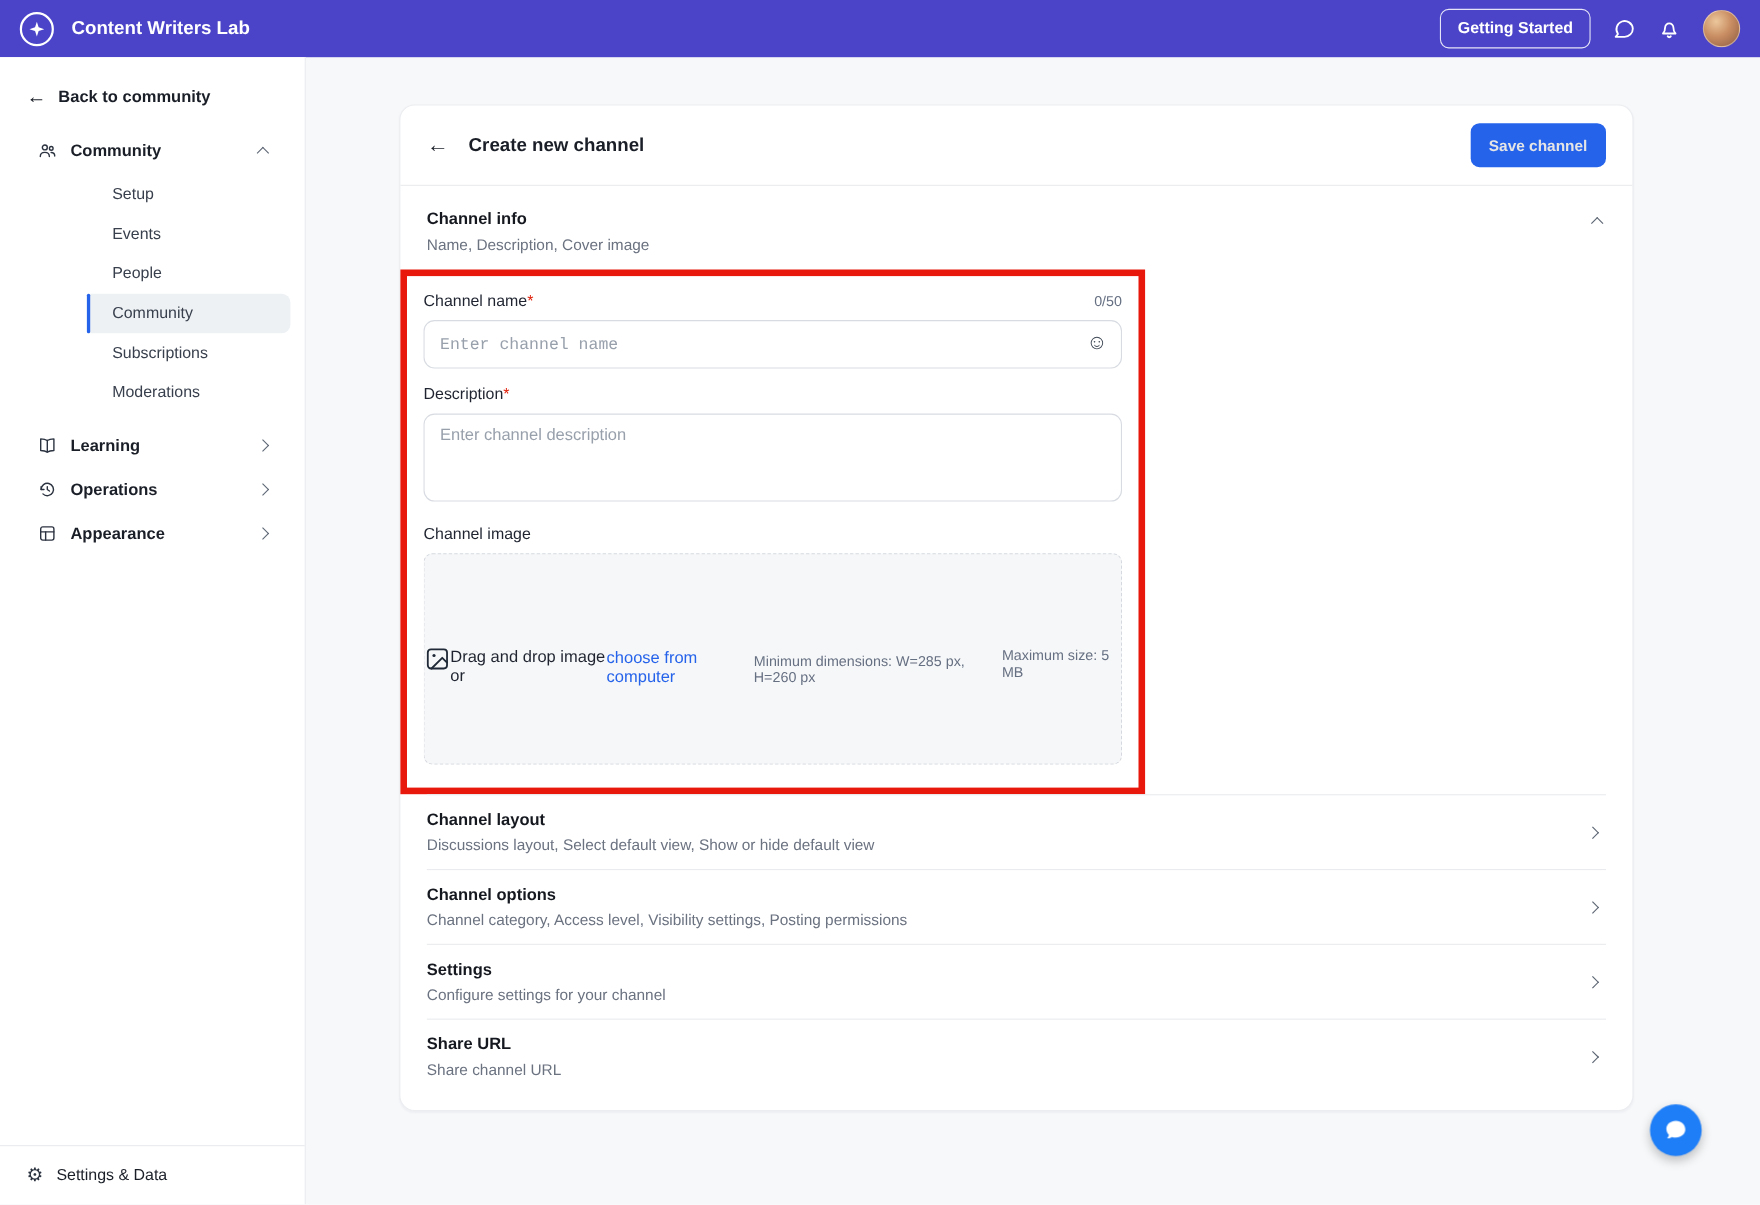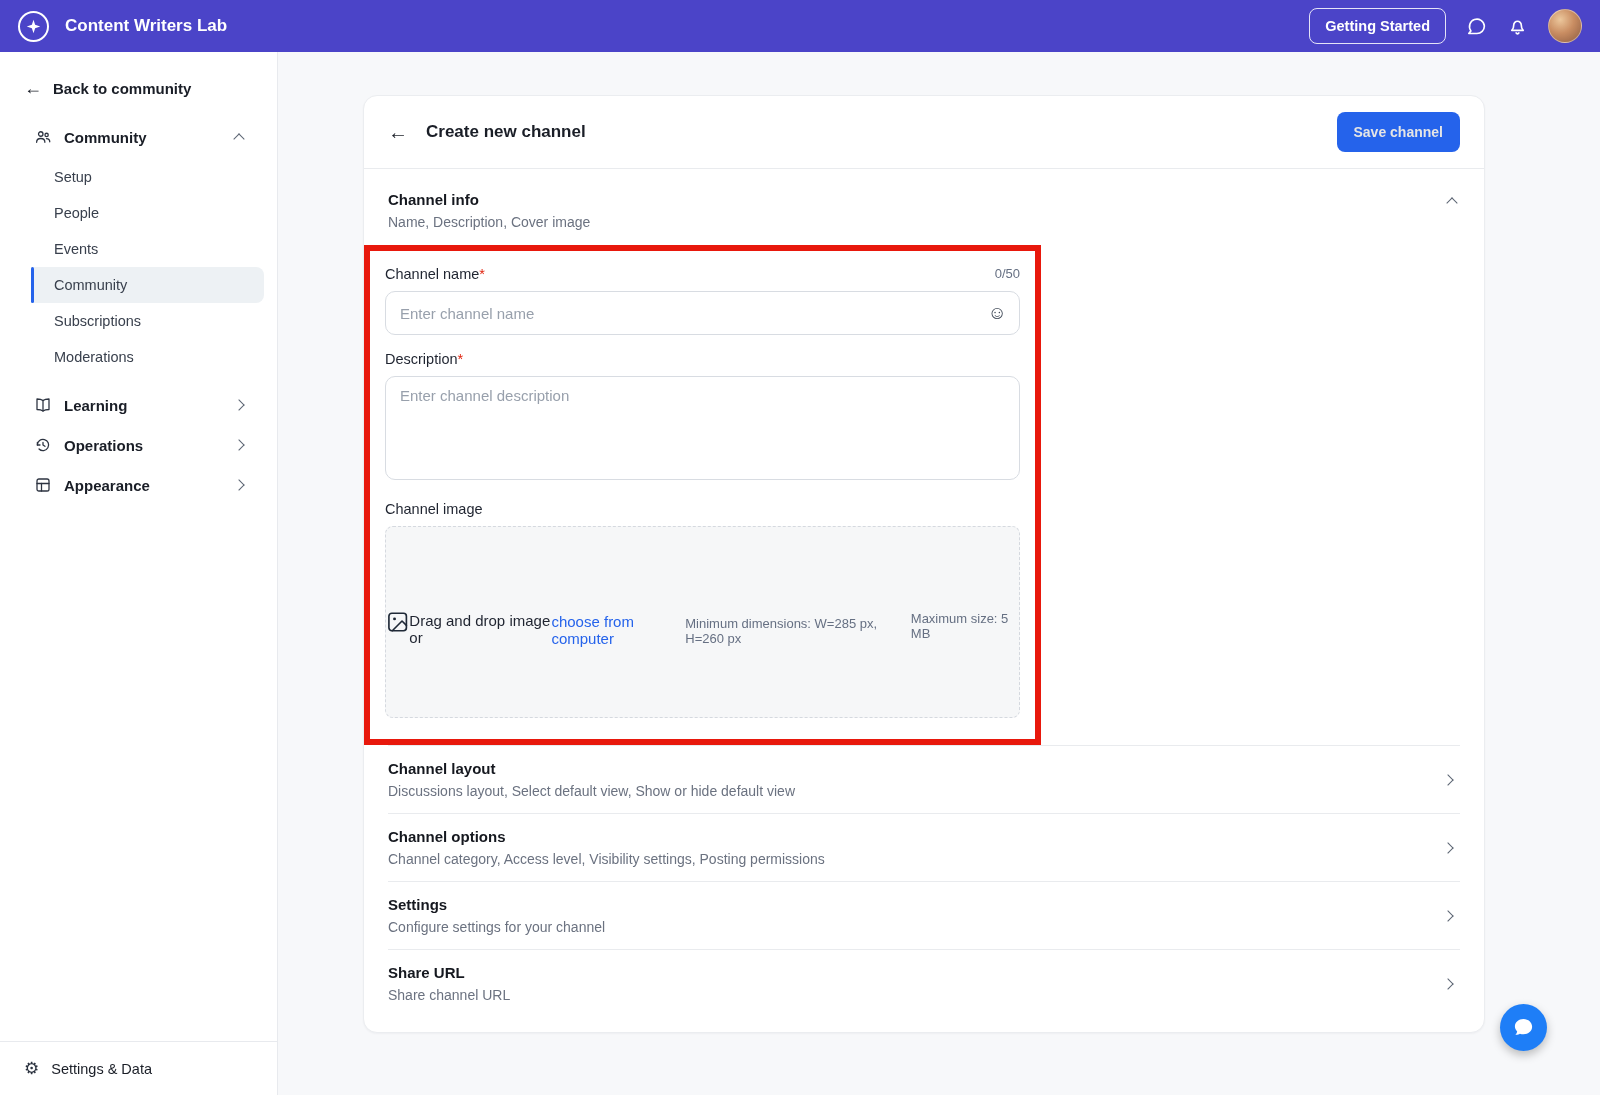--- a/index.html
+++ b/index.html
@@ -21,21 +21,21 @@
 
   
   .back-row { display:flex; align-items:center; gap:11px; padding:27px 24px 20px 24px; font-size:15px; font-weight:600; color:#1a1e27; cursor:pointer; }
   .back-glyph { font-size:18px; line-height:1; color:#1a1e27; }
   .nav-group { display:flex; align-items:center; gap:12px; padding:11px 34px; font-size:15px; font-weight:600; color:#1a1e27; cursor:pointer; }
   .nav-group .grow { flex:1; }
   .nav-icon { display:flex; align-items:center; color:#2c3340; }
   .chev { width:8px; height:8px; border-right:1.8px solid #5b6472; border-bottom:1.8px solid #5b6472; display:inline-block; }
   .chev-up { transform:rotate(-135deg); margin-top:4px; }
   .chev-right { transform:rotate(-45deg); }
-  .subnav { position:relative; margin:2px 0 10px 0; }
+  .subnav { position:relative; margin:2px 0 10px 0;padding-left:48px; }
   .subitem { position:relative; margin-left:31px; margin-right:13px; padding:10px 0 10px 23px; font-size:14.5px; color:#39404d; cursor:pointer; border-radius:0 8px 8px 0; }
   .subitem.selected { background:#edf1f4; }
   .subitem.selected::before { content:''; position:absolute; left:0; top:0; bottom:0; width:3px; background:#2563eb; border-radius:2px; }
   .sidebar-footer { margin-top:auto; border-top:1px solid #e8eaee; padding:18px 24px; display:flex; align-items:center; gap:12px; font-size:14.5px; color:#1a1e27; cursor:pointer; }
   .gear-glyph { font-size:17px; line-height:1; color:#2c3340; }
 
   
   .card { background:#fff; border:1px solid #ebedf0; border-radius:14px; margin:43px 115px 0 85px; box-shadow:0 1px 2px rgba(16,24,40,.04); }
   .card-header { display:flex; align-items:center; gap:18px; padding:0 24px; height:73px; border-bottom:1px solid #e9ebee; }
   .back-arrow { font-size:20px; color:#1a1e27; cursor:pointer; line-height:1; }
@@ -50,25 +50,25 @@
   .head-chev { margin-top:8px; margin-right:4px; }
 
   
   .red-box { margin:15px 0 0 -24px; width:677px; border:6px solid #E8180C; padding:15px 15px 21px 15px; }
 
   .field-label-row { display:flex; align-items:flex-start; justify-content:space-between; margin-bottom:9px; }
   .field-label { font-size:14.5px; color:#1f2430; }
   .req { color:#e0240f; }
   .counter { font-size:13px; color:#667083; }
   .input-wrap { position:relative; }
-  .text-input { width:100%; height:44px; border:1px solid #d8dce2; border-radius:10px; padding:0 42px 0 14px; font-size:15px; color:#0f172a; font-family:Liberation Sans, sans-serif; outline:none; background:#fff; }
+  .text-input { width:100%; height:44px; border:1px solid #d8dce2; border-radius:10px; padding:0 42px 0 14px; font-size:15px; color:#0f172a; font-family:Liberation Mono, monospace; outline:none; background:#fff; }
   .text-input::placeholder, .text-area::placeholder { color:#98a0ac; }
   .smiley { position:absolute; right:13px; top:50%; transform:translateY(-52%); font-size:19px; color:#3f4856; cursor:pointer; }
   .desc-label { margin-top:16px; margin-bottom:9px; font-size:14.5px; color:#1f2430; }
-  .text-area { width:100%; height:104px; border:1px solid #d8dce2; border-radius:10px; padding:10px 14px; font-size:15px; color:#1a1e27; font-family:inherit; resize:none; outline:none; background:#fff; }
+  .text-area { width:100%; height:80px; border:1px solid #d8dce2; border-radius:10px; padding:10px 14px; font-size:15px; color:#1a1e27; font-family:inherit; resize:none; outline:none; background:#fff; }
   .img-label { margin-top:17px; margin-bottom:9px; font-size:14.5px; color:#1f2430; }
   .dropzone { height:192px; background:#f6f7f8; border:1px dashed #d5d9df; border-radius:8px; display:flex; flex-direction:row; align-items:center; justify-content:center; cursor:pointer; }
   .dz-text { font-size:15px; color:#1f2430; margin-top:13px; }
   .dz-link { font-size:15px; font-weight:500; color:#2563EB; margin-top:16px; cursor:pointer; }
   .dz-min { font-size:13px; color:#667083; margin-top:17px; }
   .dz-max { font-size:13px; color:#667083; margin-top:8px; }
 
   .rows { padding:0 24px; }
   .acc-row { display:flex; align-items:center; border-top:1px solid #e9ebee; padding:14px 4px 14px 0; cursor:pointer; }
   .acc-row .section-titles { flex:1; }
@@ -123,22 +123,22 @@
             <circle cx="16.8" cy="9.2" r="2.2"></circle>
             <path d="M16.6 14.2c2.6 0 4.4 1.7 4.4 4.2"></path>
           </svg>
       </span>
       <span class="grow">Community</span>
       <span class="chev chev-up"></span>
     </div>
 
     <div class="subnav">
       <div class="subitem">Setup</div>
+      <div class="subitem">Events</div>
       <div class="subitem">People</div>
-      <div class="subitem">Events</div>
       <div class="subitem selected">Community</div>
       <div class="subitem">Subscriptions</div>
       <div class="subitem">Moderations</div>
     </div>
 
     <div class="nav-group">
       <span class="nav-icon">
         <svg width="18" height="18" viewBox="0 0 24 24" fill="none" stroke="currentColor" stroke-width="1.7" stroke-linecap="round" stroke-linejoin="round">
             <path d="M12 6c-2-1.5-4.5-2-8-2v14c3.5 0 6 .5 8 2 2-1.5 4.5-2 8-2V4c-3.5 0-6 .5-8 2z"></path>
             <path d="M12 6v14"></path>

